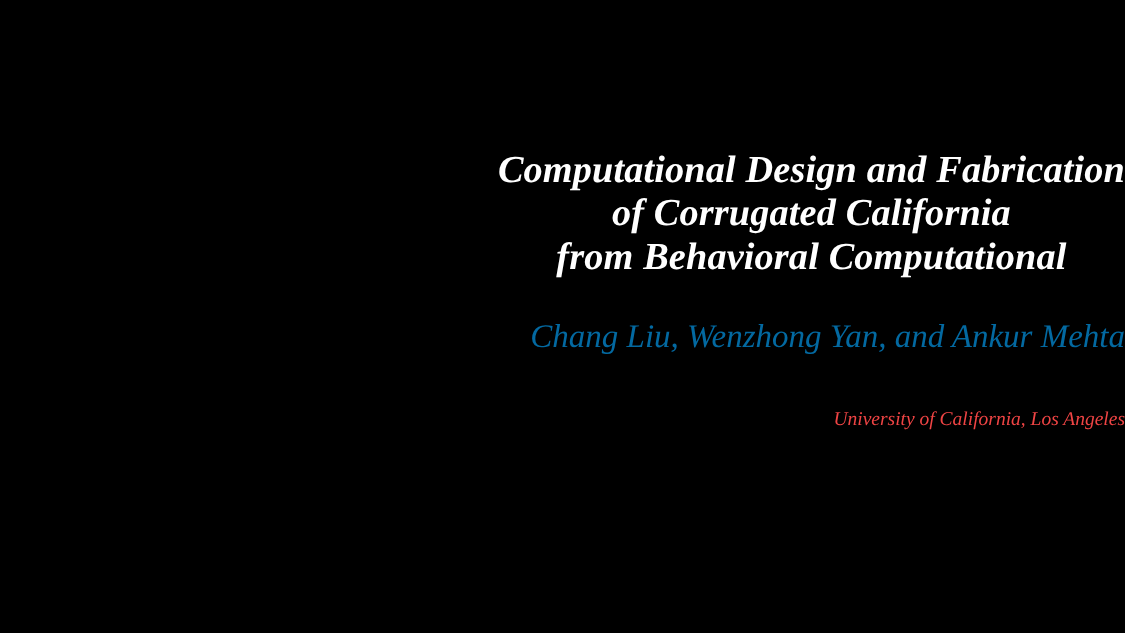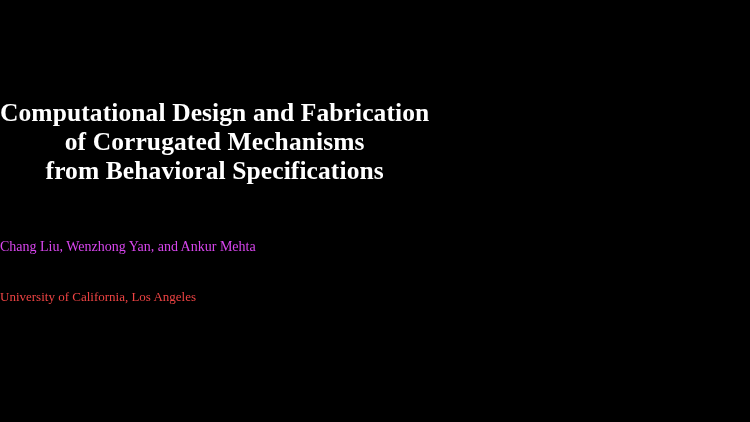--- a/index.html
+++ b/index.html
@@ -14,41 +14,42 @@
     font-family: "Liberation Serif", serif;
   }
   .slide {
     position: relative;
     width: 750px;
     height: 422px;
     background: #000000;
     color: #ffffff;
     display: flex;
     flex-direction: column;
-    align-items: flex-start;
+    align-items: flex-end;
+    font-style: italic;
   }
   .title-block {
     margin-top: 98px;
     text-align: center;
     font-weight: bold;
     font-size: 25.5px;
     line-height: 29px;
     letter-spacing: 0.1px;
     color: #ffffff;
   }
   .title-line {
     display: block;
     white-space: nowrap;
   }
   .authors {
-    margin-top: 54px;
+    margin-top: 26px;
     text-align: center;
-    font-size: 14px;
+    font-size: 22px;
     font-weight: normal;
-    color: #d946ef;
+    color: #0369a1;
     white-space: nowrap;
   }
   .affiliation {
     margin-top: 33px;
     text-align: center;
     font-size: 13px;
     line-height: 18px;
     color: #ef4444;
   }
   .affil-line {
@@ -56,22 +57,22 @@
     white-space: nowrap;
   }
 </style>
 </head>
 <body>
 
 <div class="slide">
 
   <div class="title-block">
     <span class="title-line">Computational Design and Fabrication</span>
-    <span class="title-line">of Corrugated Mechanisms</span>
-    <span class="title-line">from Behavioral Specifications</span>
+    <span class="title-line">of Corrugated California</span>
+    <span class="title-line">from Behavioral Computational</span>
   </div>
 
   <div class="authors">Chang Liu, Wenzhong Yan, and Ankur Mehta</div>
 
   <div class="affiliation">
     <span class="affil-line">University of California, Los Angeles</span>
   </div>
 
 </div>
 

